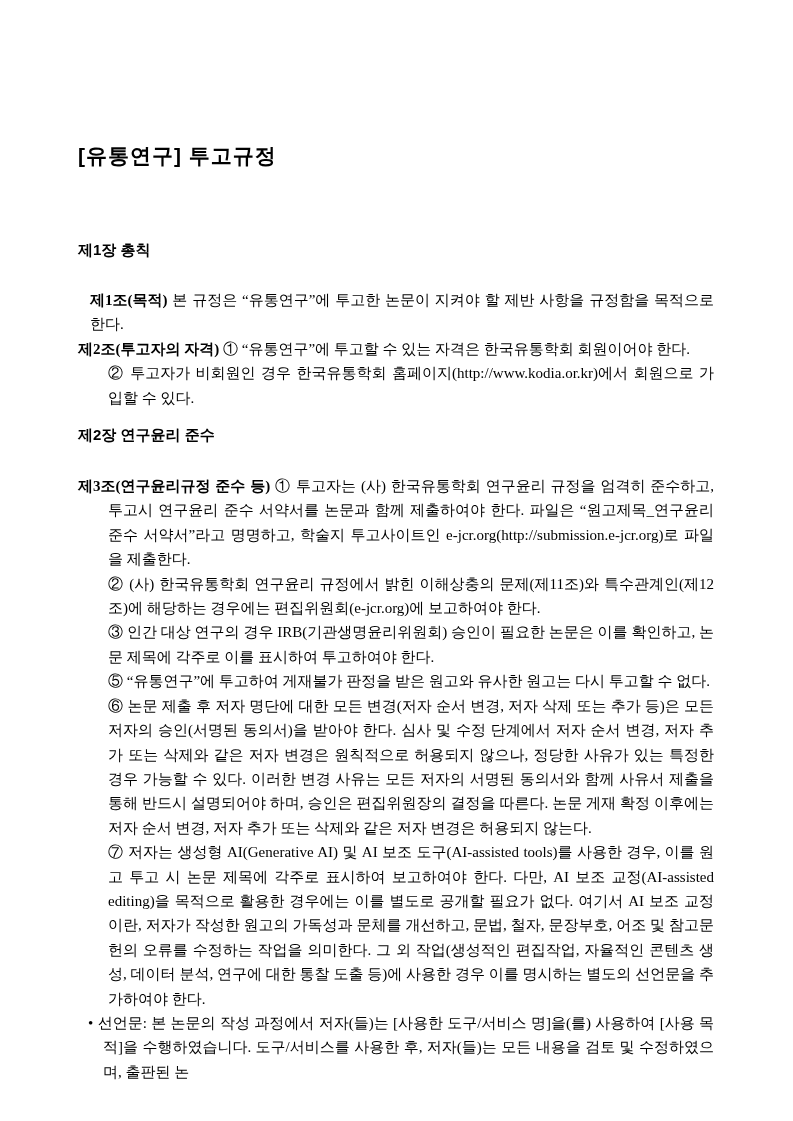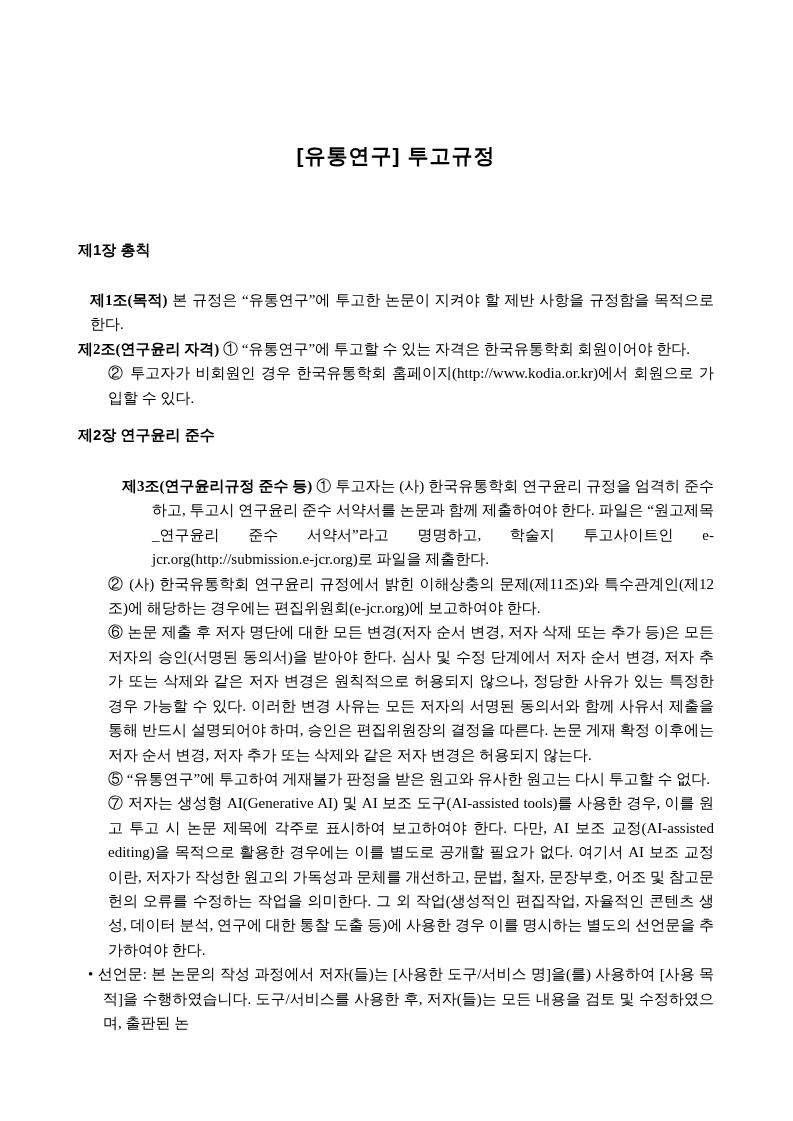--- a/index.html
+++ b/index.html
@@ -21,21 +21,21 @@
     left: 78px;
     top: 0;
     width: 636px;
   }
   .doc-title {
     margin-top: 141px;
     font-family: "Liberation Sans", "DejaVu Sans", sans-serif;
     font-weight: bold;
     font-size: 21px;
     line-height: 30px;
-    text-align: center;
+    text-align: left;
     letter-spacing: 1px;
   }
   .chapter-heading {
     font-family: "Liberation Sans", "DejaVu Sans", sans-serif;
     font-weight: bold;
     font-size: 15px;
     line-height: 22px;
   }
   .ch1 { margin-top: 68px; }
   .ch2 { margin-top: 14px; }
@@ -43,21 +43,20 @@
     font-family: "Liberation Serif", "DejaVu Serif", serif;
     font-size: 15px;
     line-height: 24.4px;
     text-align: justify;
   }
   .first-block { margin-top: 27px; margin-left: 12px; }
   .art3-block { margin-top: 28px; }
   .hang {
     padding-left: 30px;
     text-indent: -30px;
-    margin-left: 44px;
   }
   .indent {
     padding-left: 30px;
   }
   .article-label {
     font-weight: bold;
   }
   .bullet-line {
     padding-left: 25px;
     text-indent: -15px;
@@ -75,40 +74,41 @@
     <div class="doc-title">[유통연구] 투고규정</div>
 
     <div class="chapter-heading ch1">제1장 총칙</div>
 
     <div class="body-text first-block">
       <span class="article-label">제1조(목적)</span>
       <span>본 규정은 “유통연구”에 투고한 논문이 지켜야 할 제반 사항을 규정함을 목적으로 한다.</span>
     </div>
 
     <div class="body-text">
-      <span class="article-label">제2조(연구윤리 자격)</span>
+      <span class="article-label">제2조(투고자의 자격)</span>
       <span>① “유통연구”에 투고할 수 있는 자격은 한국유통학회 회원이어야 한다.</span>
     </div>
 
     <div class="body-text indent">② 투고자가 비회원인 경우 한국유통학회 홈페이지(http://www.kodia.or.kr)에서 회원으로 가입할 수 있다.</div>
 
     <div class="chapter-heading ch2">제2장 연구윤리 준수</div>
 
     <div class="body-text art3-block hang">
       <span class="article-label">제3조(연구윤리규정 준수 등)</span>
       <span>① 투고자는 (사) 한국유통학회 연구윤리 규정을 엄격히 준수하고, 투고시 연구윤리 준수 서약서를 논문과 함께 제출하여야 한다. 파일은 “원고제목_연구윤리 준수 서약서”라고 명명하고, 학술지 투고사이트인 e-jcr.org(http://submission.e-jcr.org)로 파일을 제출한다.</span>
     </div>
 
     <div class="body-text indent">② (사) 한국유통학회 연구윤리 규정에서 밝힌 이해상충의 문제(제11조)와 특수관계인(제12조)에 해당하는 경우에는 편집위원회(e-jcr.org)에 보고하여야 한다.</div>
 
+    <div class="body-text indent">③ 인간 대상 연구의 경우 IRB(기관생명윤리위원회) 승인이 필요한 논문은 이를 확인하고, 논문 제목에 각주로 이를 표시하여 투고하여야 한다.</div>
 
 
+    <div class="body-text indent">⑤ “유통연구”에 투고하여 게재불가 판정을 받은 원고와 유사한 원고는 다시 투고할 수 없다.</div>
+
     <div class="body-text indent">⑥ 논문 제출 후 저자 명단에 대한 모든 변경(저자 순서 변경, 저자 삭제 또는 추가 등)은 모든 저자의 승인(서명된 동의서)을 받아야 한다. 심사 및 수정 단계에서 저자 순서 변경, 저자 추가 또는 삭제와 같은 저자 변경은 원칙적으로 허용되지 않으나, 정당한 사유가 있는 특정한 경우 가능할 수 있다. 이러한 변경 사유는 모든 저자의 서명된 동의서와 함께 사유서 제출을 통해 반드시 설명되어야 하며, 승인은 편집위원장의 결정을 따른다. 논문 게재 확정 이후에는 저자 순서 변경, 저자 추가 또는 삭제와 같은 저자 변경은 허용되지 않는다.</div>
-
-    <div class="body-text indent">⑤ “유통연구”에 투고하여 게재불가 판정을 받은 원고와 유사한 원고는 다시 투고할 수 없다.</div>
 
     <div class="body-text indent">⑦ 저자는 생성형 AI(Generative AI) 및 AI 보조 도구(AI-assisted tools)를 사용한 경우, 이를 원고 투고 시 논문 제목에 각주로 표시하여 보고하여야 한다. 다만, AI 보조 교정(AI-assisted editing)을 목적으로 활용한 경우에는 이를 별도로 공개할 필요가 없다. 여기서 AI 보조 교정이란, 저자가 작성한 원고의 가독성과 문체를 개선하고, 문법, 철자, 문장부호, 어조 및 참고문헌의 오류를 수정하는 작업을 의미한다. 그 외 작업(생성적인 편집작업, 자율적인 콘텐츠 생성, 데이터 분석, 연구에 대한 통찰 도출 등)에 사용한 경우 이를 명시하는 별도의 선언문을 추가하여야 한다.</div>
 
     <div class="body-text bullet-line">
       <span class="bullet-marker">•</span>
       <span>선언문: 본 논문의 작성 과정에서 저자(들)는 [사용한 도구/서비스 명]을(를) 사용하여 [사용 목적]을 수행하였습니다. 도구/서비스를 사용한 후, 저자(들)는 모든 내용을 검토 및 수정하였으며, 출판된 논</span>
     </div>
 
   </div>
 </div>

